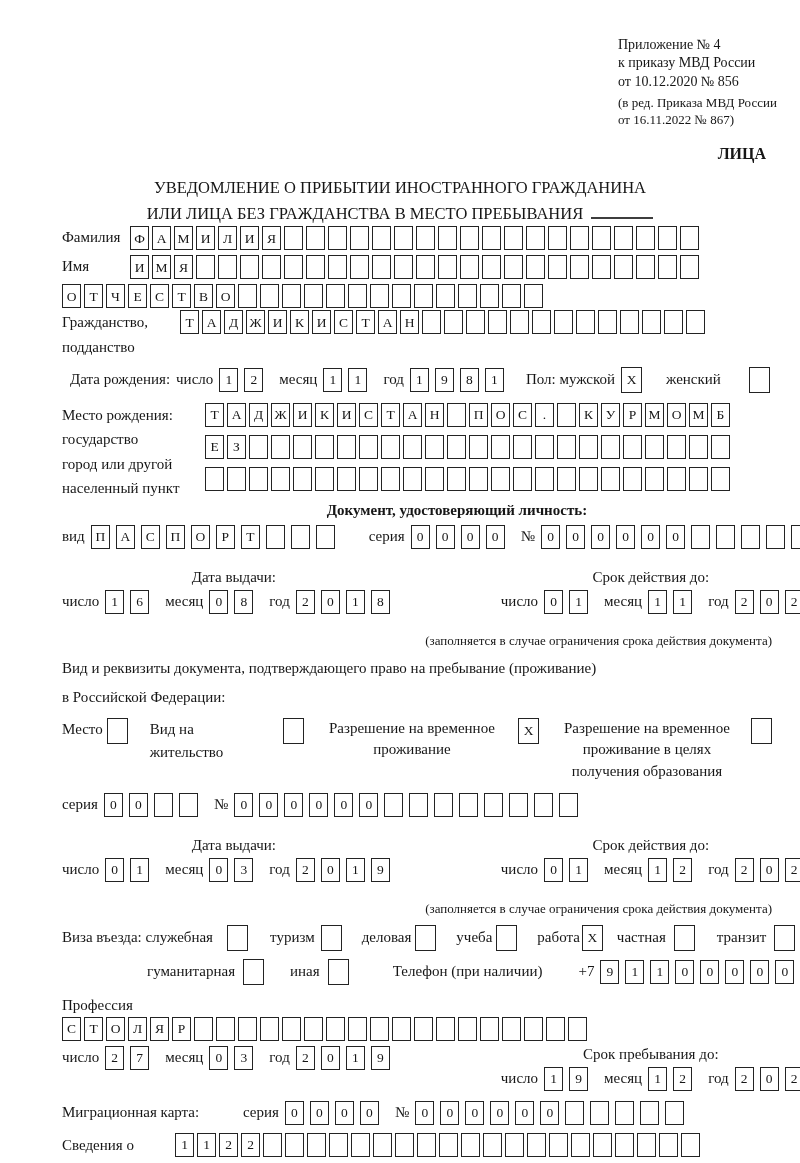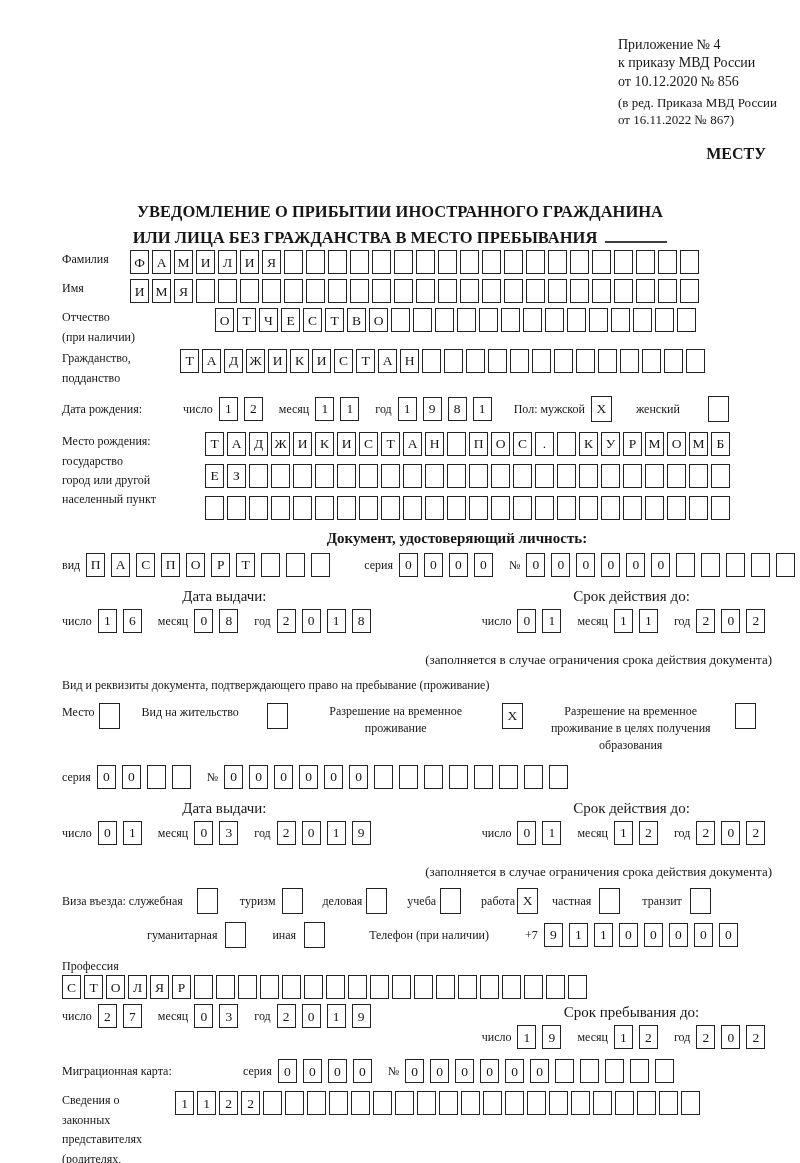--- a/index.html
+++ b/index.html
@@ -12,39 +12,39 @@
     font-family: "Liberation Serif", "DejaVu Serif", serif;
     font-size: 15px;
     padding: 36px 28px 0 62px;
     overflow: hidden;
   }
   
   .hdr { margin-left: 556px; width: 190px; font-size: 14px; line-height: 1.32; }
   .hdr .amend { font-size: 13px; margin-top: 4px; line-height: 1.3; }
   .forma { text-align: right; padding-right: 6px; font-weight: bold; font-size: 16px; margin-top: 16px; }
   
-  .title { text-align: center; font-weight: bold; font-size: 16.5px; line-height: 1.55; margin-top: 36px; margin-left: -34px; }
+  .title { text-align: center; font-weight: normal; font-size: 16.5px; line-height: 1.55; margin-top: 12px; margin-left: -34px; }
   .title-underline { display:inline-block; width: 62px; height: 13px; border-bottom: 2px solid #3d3d3d; margin-left: 8px; }
   .sect { font-weight: bold; font-size: 15.3px; margin-top: 26px; margin-bottom: 16px; letter-spacing: .2px; }
   
   .row { display: flex; align-items: flex-start; margin-bottom: 5px; }
-  .lbl { font-size: 12px; line-height: 1.55; font-family: Liberation Serif, serif; }
+  .lbl { font-size: 15px; line-height: 1.55; font-family: Liberation Serif, serif; }
   .boxes { display: flex; flex-wrap: nowrap; }
   .cell {
     width: 19px; height: 24px; flex: 0 0 19px;
     border: 1.5px solid #232323; margin-right: 3px;
     display: inline-flex; align-items: center; justify-content: center;
     font-size: 13.5px; line-height: 1; background:#fff;
   }
   .boxes--gap .cell { margin-right: 6px; }
   .chk .cell { width: 21px; height: 26px; flex-basis: 21px; margin-right: 0; }
   .dg { display: flex; align-items: center; }
   .dg .lbl { margin-right: 6px; white-space: nowrap; }
   .dg .boxes { margin-right: 10px; }
-  .dcols { display: flex; margin-top: 11px; }
+  .dcols { display: flex; margin-top: 20px; }
   .dcol1 { width: 345px; }
   .dcol2 { margin-left: 95px; width: 300px; }
   .dhead { text-align: center; margin-bottom: 4px; }
   .note-right { text-align: right; font-size: 13px; margin-top: 19px; }
   .labelcol { line-height: 1.62; }
   .stackrows .boxes { margin-bottom: 8px; }
   .opt { display: flex; align-items: flex-start; }
   .opt .lbl { margin-right: 8px; }
   .optlbl-c { text-align: center; line-height: 1.45; }
   .pre { white-space: pre-line; }
@@ -57,21 +57,21 @@
   <div class="hdr">
     <div>Приложение № 4</div>
     <div>к приказу МВД России</div>
     <div>от 10.12.2020 № 856</div>
     <div class="amend">
       <div>(в ред. Приказа МВД России</div>
       <div>от 16.11.2022 № 867)</div>
     </div>
   </div>
 
-  <div class="forma">МЕСТУ</div>
+  <div class="forma">ЛИЦА</div>
 
   <div class="title">
     <div>УВЕДОМЛЕНИЕ О ПРИБЫТИИ ИНОСТРАННОГО ГРАЖДАНИНА</div>
     <div>
       <span>ИЛИ ЛИЦА БЕЗ ГРАЖДАНСТВА В МЕСТО ПРЕБЫВАНИЯ</span><span class="title-underline"></span>
     </div>
   </div>
 
 
   <div class="row">
@@ -132,24 +132,20 @@
         <span class="cell"></span>
         <span class="cell"></span>
         <span class="cell"></span>
         <span class="cell"></span>
         <span class="cell"></span>
         <span class="cell"></span>
       </div>
   </div>
 
   <div class="row" style="margin-bottom:2px;">
-    <div class="lbl labelcol" style="width:153px;">
-      <div>Отчество</div>
-      <div>(при наличии)</div>
-    </div>
     <div class="boxes">
         <span class="cell">О</span>
         <span class="cell">Т</span>
         <span class="cell">Ч</span>
         <span class="cell">Е</span>
         <span class="cell">С</span>
         <span class="cell">Т</span>
         <span class="cell">В</span>
         <span class="cell">О</span>
         <span class="cell"></span>
@@ -196,21 +192,21 @@
         <span class="cell"></span>
         <span class="cell"></span>
         <span class="cell"></span>
         <span class="cell"></span>
         <span class="cell"></span>
         <span class="cell"></span>
       </div>
   </div>
 
   <div class="row dg" style="margin-bottom:10px;">
-    <span class="lbl" style="width:115px;">Дата рождения:</span>
+    <span class="lbl" style="width:115px;margin-left:8px;">Дата рождения:</span>
     <span class="lbl">число</span>
     <span class="boxes boxes--gap">
         <span class="cell">1</span>
         <span class="cell">2</span>
       </span>
     <span class="lbl">месяц</span>
     <span class="boxes boxes--gap">
         <span class="cell">1</span>
         <span class="cell">1</span>
       </span>
@@ -400,20 +396,21 @@
             <span class="cell">2</span>
             <span class="cell">0</span>
             <span class="cell">2</span>
           </span>
       </div>
     </div>
   </div>
   <div class="note-right">(заполняется в случае ограничения срока действия документа)</div>
 
   <div class="lbl" style="margin-top:8px;">Вид и реквизиты документа, подтверждающего право на пребывание (проживание)</div>
+  <div class="lbl" style="margin-top:6px;">в Российской Федерации:</div>
 
   <div class="row" style="margin-top:8px; margin-bottom:10px;">
     <div class="opt">
       <span class="lbl" style="margin-right:4px;">Место</span>
       <span class="boxes chk">
           <span class="cell"></span>
         </span>
     </div>
     <div class="opt" style="margin-left:22px;">
       <span class="lbl">Вид на жительство</span>

